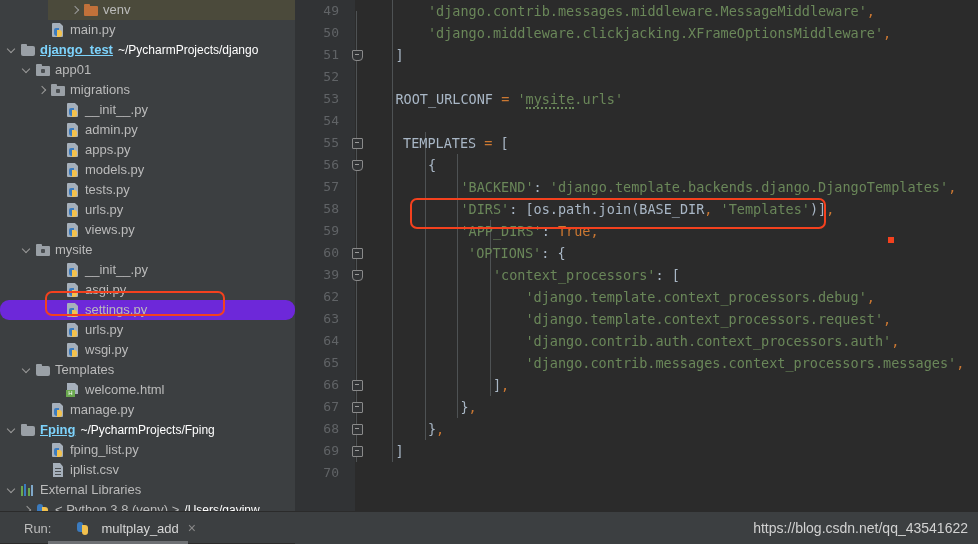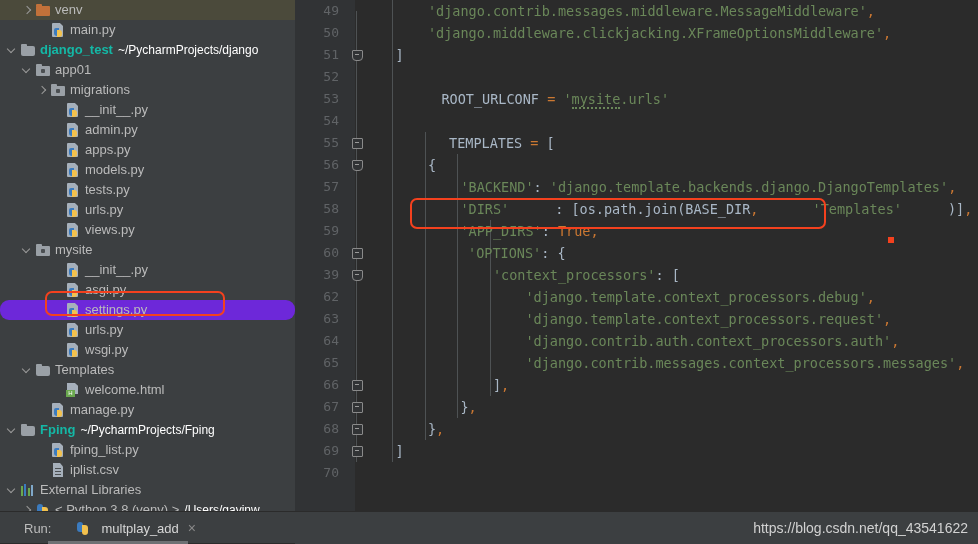--- a/index.html
+++ b/index.html
@@ -20,36 +20,36 @@
     background:#3c3f41;
     position:relative;overflow:hidden;
   }
   .row{
     height:20px;line-height:20px;
     display:flex;align-items:center;
     white-space:nowrap;
     font-size:13px;color:#bbbbbb;
     position:relative;
   }
-  .row.hover{background:#4b4a3b;}
+  .row.hover{background:#4b4a3b;margin-left:48px;}
   .row.selected{background:#6d28d9;border-radius:9px;}
   .arrow{
     width:11px;height:11px;flex:0 0 11px;margin-right:2px;
     position:relative;
   }
   .arrow.right::before,.arrow.down::before{
     content:"";position:absolute;left:2px;top:2px;
     width:5px;height:5px;border-right:1.4px solid #9a9a9a;border-bottom:1.4px solid #9a9a9a;
   }
   .arrow.right::before{transform:rotate(-45deg);}
   .arrow.down::before{transform:rotate(45deg);top:1px;left:1px;}
   .spacer{display:inline-block;flex:0 0 auto;}
   .ic{width:16px;height:16px;flex:0 0 16px;margin-right:4px;display:inline-block;position:relative;}
   .lbl{font-size:13px;}
-  .lbl.bold{font-weight:bold;color:#14b8a6;}
+  .lbl.bold{font-weight:bold;color:#7dd3fc;text-decoration:underline;}
   .sub{color:#ffffff;font-size:12px;margin-left:5px;}
 
   
   .ic-folder::before{
     content:"";position:absolute;left:1px;top:4px;width:14px;height:10px;
     background:#9aa0a6;border-radius:1px 2px 2px 2px;
   }
   .ic-folder::after{
     content:"";position:absolute;left:1px;top:2px;width:6px;height:3px;background:#9aa0a6;border-radius:1px;
   }
@@ -106,21 +106,21 @@
   .fold-box{position:absolute;left:0;top:0;width:9px;height:9px;border:1px solid #8a8a8a;border-radius:1px;background:#313335;}
   .fold-box::after{content:"";position:absolute;left:1.5px;top:3px;width:4px;height:1px;background:#9a9a9a;}
   .fold-arrow{position:absolute;left:0;top:0;width:9px;height:9px;border:1px solid #8a8a8a;border-radius:1px 1px 4px 4px;background:#313335;}
   .fold-arrow::after{content:"";position:absolute;left:1.5px;top:3px;width:4px;height:1px;background:#9a9a9a;}
   .foldline{position:absolute;left:61px;top:0;width:1px;background:#4e5254;}
   .indentguide{position:absolute;width:1px;background:#4e5254;}
 
   
   .s-str{color:#6a8759;}
   .s-kw{color:#cc7832;}
-  .s-txt{color:#a9b7c6;margin-left:46px;}
+  .s-txt{color:#a9b7c6;}
   .s-const{color:#cc7832;}
   .s-punct{color:#a9b7c6;}
   .s-comma{color:#cc7832;}
   .squiggle{
     border-bottom:2px dotted #6a8759;
     padding-bottom:0px;
   }
 
   
   .anno{position:absolute;border:2.5px solid #f4411e;border-radius:7px;pointer-events:none;}

